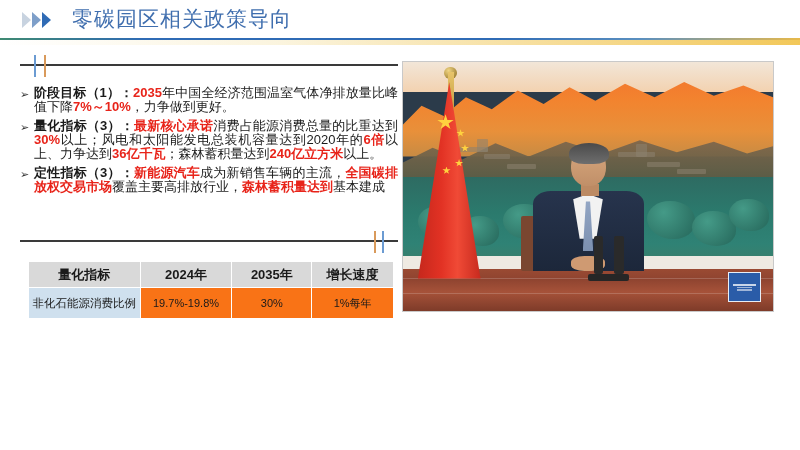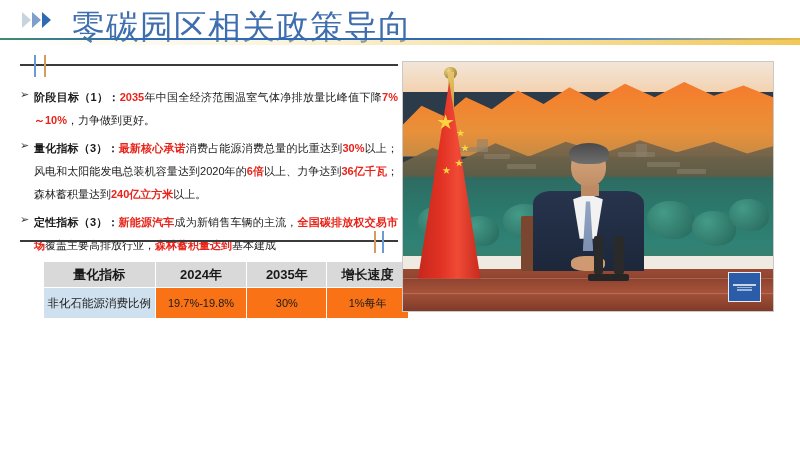--- a/index.html
+++ b/index.html
@@ -37,21 +37,21 @@
     border-left-width: 9px;
     border-left-style: solid;
   }
   .chev.c1 { border-left-color: #c8d3e0; }
   .chev.c2 { border-left-color: #7e9fc9; }
   .chev.c3 { border-left-color: #2f6bb5; }
 
   #slide-title {
     position: absolute;
     left: 72px; top: 5px;
-    font-size: 33px;
+    font-size: 21px;
     font-weight: 400;
     color: #3f6eae;
     letter-spacing: 1px;
     white-space: nowrap;
   }
 
   
   #divider-wrap {
     position: absolute;
     left: 0; top: 38px;
@@ -118,32 +118,32 @@
   .bullet-marker {
     flex: 0 0 auto;
     width: 14px;
     font-size: 11px;
     color: #333;
     line-height: 15.5px;
     padding-top: 1px;
   }
   .bullet-body {
     flex: 1 1 auto;
-    font-size: 11px;
-    line-height: 23px;
+    font-size: 13px;
+    line-height: 14px;
     color: #1a1a1a;
     text-align: justify;
   }
   .b { font-weight: bold; }
   .r { color: #e8241a; font-weight: bold; }
 
   
   #data-table {
     position: absolute;
-    left: 23px; top: 206px;
+    left: 8px; top: 206px;
     width: 366px;
     border-collapse: collapse;
     font-size: 11px;
   }
   #data-table th, #data-table td {
     border: 1px solid #ffffff;
     text-align: center;
     vertical-align: middle;
     padding: 3px 2px;
     line-height: 14px;

